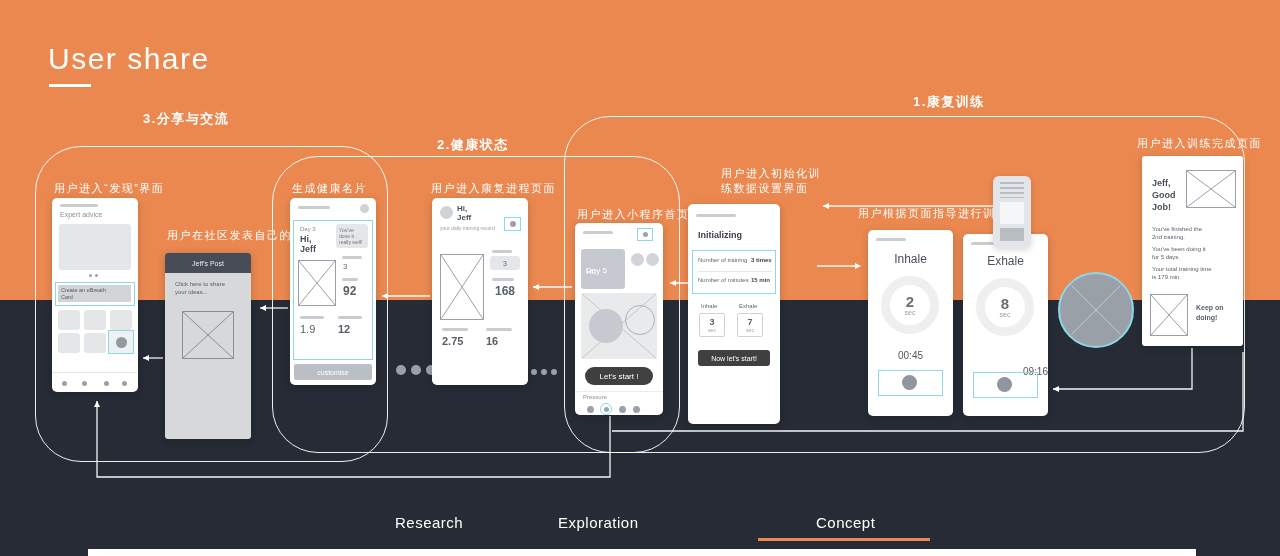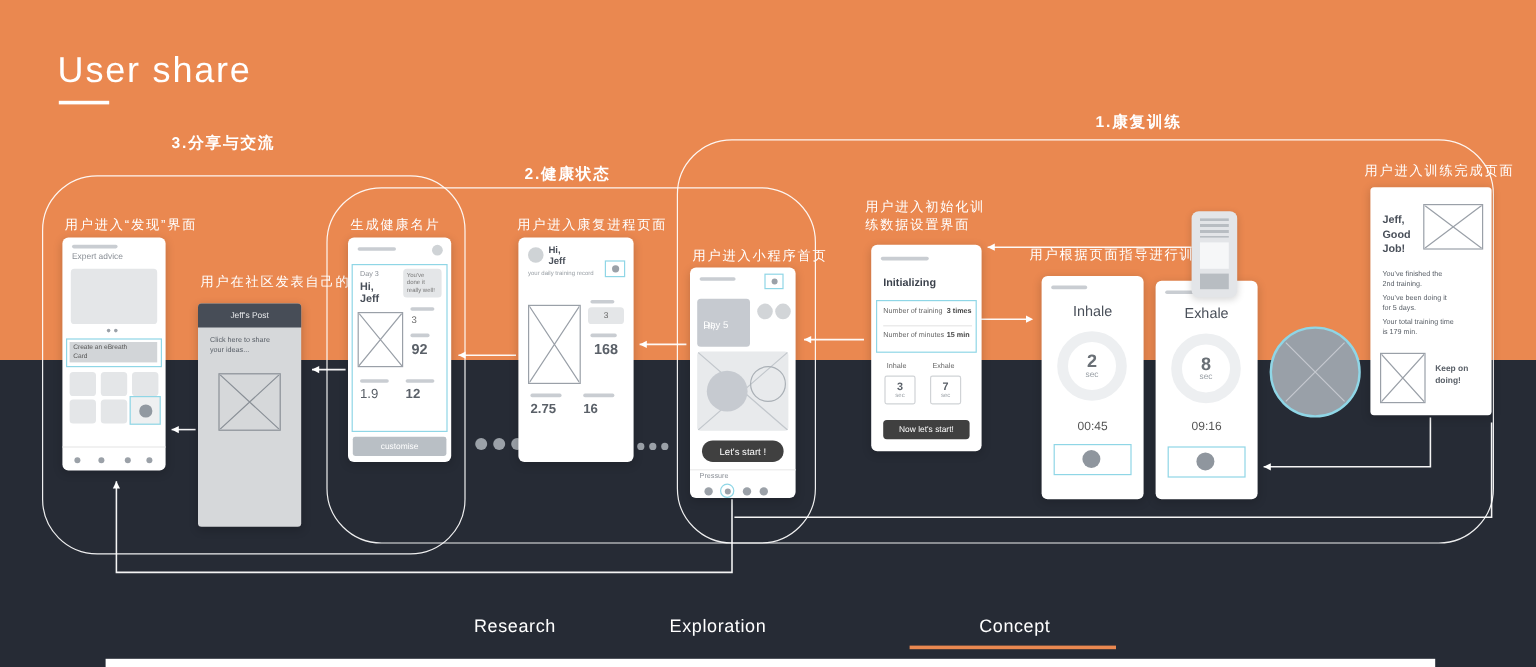--- a/index.html
+++ b/index.html
@@ -202,21 +202,21 @@
   <div class="abs" style="left:0;top:168px;width:88px;height:1px;background:#ececec"></div>
   <div class="abs" style="left:8px;top:171px;font-size:6px;color:#8b9097">Pressure</div>
   <div class="abs dot" style="left:12px;top:183px;width:7px;height:7px"></div>
   <div class="abs" style="left:25px;top:180px;width:12px;height:12px;border:1.5px solid var(--cyan,#8fd6e6);border-radius:50%;display:flex;align-items:center;justify-content:center">
     <div class="dot" style="width:5px;height:5px"></div>
   </div>
   <div class="abs dot" style="left:44px;top:183px;width:7px;height:7px"></div>
   <div class="abs dot" style="left:58px;top:183px;width:7px;height:7px"></div>
 </div>
 
-<div class="abs phone" style="left:726px;top:204px;width:92px;height:172px">
+<div class="abs phone" style="left:688px;top:204px;width:92px;height:220px">
   <div class="abs gbar" style="left:8px;top:10px;width:40px;height:3px"></div>
   <div class="abs" style="left:10px;top:26px;font-size:9px;font-weight:bold;color:#3c424c">Initializing</div>
   <div class="abs cyan" style="left:4px;top:46px;width:84px;height:44px">
     <div class="abs tiny-label" style="left:5px;top:6px">Number of training</div>
     <div class="abs" style="left:58px;top:6px;font-size:6px;font-weight:bold;color:#444;white-space:nowrap">3 times</div>
     <div class="abs" style="left:5px;top:20px;width:74px;height:1px;background:#e6e6e6"></div>
     <div class="abs tiny-label" style="left:5px;top:26px">Number of minutes</div>
     <div class="abs" style="left:58px;top:26px;font-size:6px;font-weight:bold;color:#444;white-space:nowrap">15 min</div>
   </div>
   <div class="abs" style="left:13px;top:99px;font-size:6px;color:#666">Inhale</div>
@@ -245,21 +245,21 @@
   </div>
 </div>
 
 <div class="abs phone" style="left:963px;top:234px;width:85px;height:182px">
   <div class="abs gbar" style="left:8px;top:8px;width:30px;height:3px"></div>
   <div class="abs" style="left:0;top:20px;width:85px;text-align:center;font-size:12px;color:#4a505a">Exhale</div>
   <div class="abs ring" style="left:13px;top:44px;width:58px;height:58px">
     <span style="font-size:15px;font-weight:bold;color:#6a7076;line-height:15px">8</span>
     <span style="font-size:7px;color:#9aa0a6">sec</span>
   </div>
-  <div class="abs" style="left:0;top:116px;width:85px;text-align:center;font-size:10px;color:#555">09:16</div>
+  <div class="abs" style="left:0;top:132px;width:85px;text-align:right;font-size:10px;color:#555">09:16</div>
   <div class="abs cyan" style="left:10px;top:138px;width:65px;height:26px">
     <div class="abs dot" style="left:23px;top:4px;width:15px;height:15px;background:#8f969e"></div>
   </div>
 </div>
 
 <div class="abs" style="left:993px;top:176px;width:38px;height:72px;background:#e3e5e8;border-radius:6px;box-shadow:0 2px 6px rgba(0,0,0,.15)">
   <div class="abs" style="left:7px;top:6px;width:24px;height:16px;background:repeating-linear-gradient(#b8bdc2 0 2px,#e3e5e8 2px 5px)"></div>
   <div class="abs" style="left:7px;top:26px;width:24px;height:22px;background:#f6f7f8"></div>
   <div class="abs" style="left:7px;top:52px;width:24px;height:13px;background:#b8bdc2"></div>
 </div>

